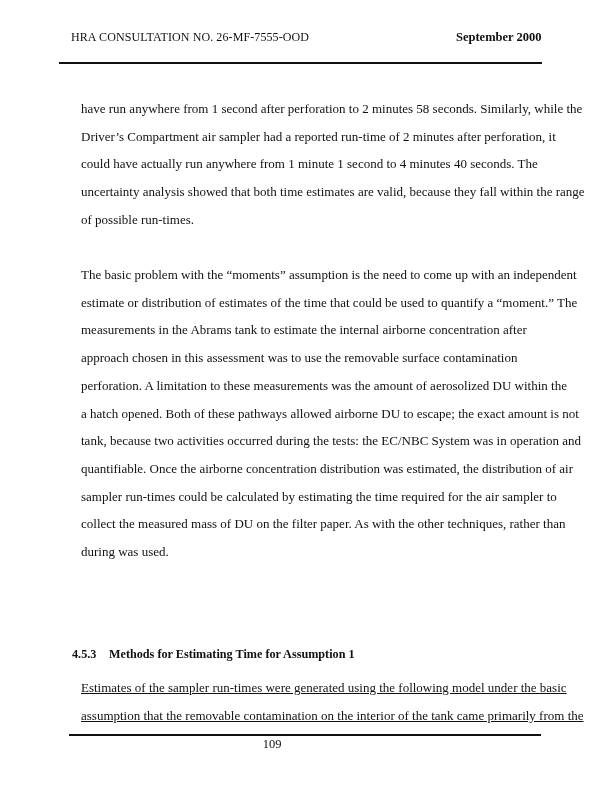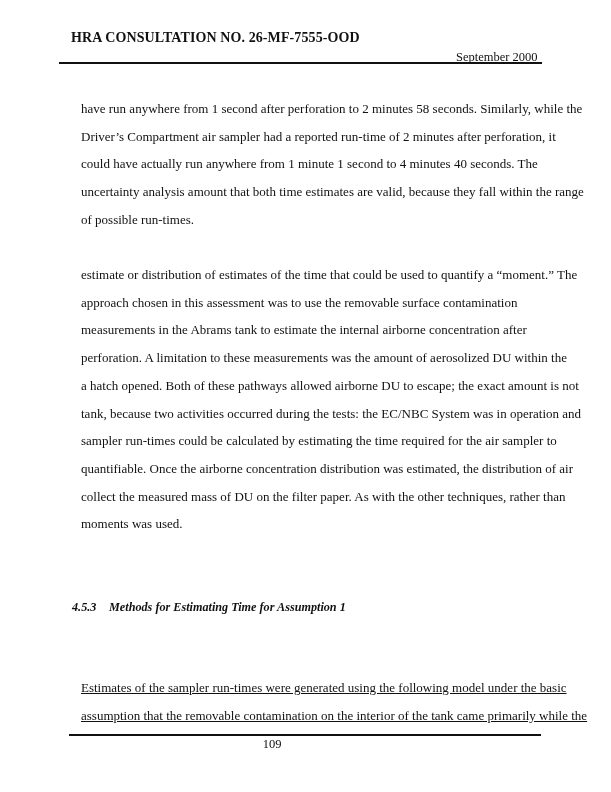--- a/index.html
+++ b/index.html
@@ -1,65 +1,66 @@
 <!DOCTYPE html>
 <html><head>
 <meta charset="utf-8">
 <style>
   html, body { margin: 0; padding: 0; background: #ffffff; }
   body { width: 611px; height: 792px; position: relative; overflow: hidden;
          font-family: "Liberation Serif", "DejaVu Serif", serif; color: #111; }
-  .header-title { position: absolute; left: 71px; top: 30px; font-size: 14px; font-weight: bold; letter-spacing: 0.1px; }
-  .header-date { position: absolute; left: 456px; top: 30px; font-size: 12.5px; font-weight: normal; margin-top: 20px; }
+  .header-title { position: absolute; left: 71px; top: 30px; font-size: 12px; font-weight: normal; letter-spacing: 0.1px; }
+  .header-date { position: absolute; left: 456px; top: 30px; font-size: 12.5px; font-weight: bold; }
   .header-rule { position: absolute; left: 59px; top: 62px; width: 483px; height: 2px; background: #111; }
   .para { position: absolute; left: 72px; width: 480px; font-size: 13px; line-height: 27.7px; margin: 9px; }
   .para .line { display: block; white-space: nowrap; }
   .p1 { top: 86px; }
   .p2 { top: 252px; }
   .p3 { top: 665px; text-decoration: underline; }
-  .section-heading { position: absolute; left: 72px; top: 600px; font-size: 12.2px; font-weight: bold; white-space: nowrap; font-style: italic; }
+  .section-heading { position: absolute; left: 72px; top: 647px; font-size: 12.2px; font-weight: bold; white-space: nowrap; }
   .section-heading .num { display: inline-block; width: 37px; }
   .footer-rule { position: absolute; left: 69px; top: 734px; width: 472px; height: 2px; background: #111; }
   .page-number { position: absolute; left: 0; width: 544px; text-align: center; top: 737px; font-size: 12.5px; }
 </style>
 </head>
 <body>
 
 <div>
   <div class="header-title">HRA CONSULTATION NO. 26-MF-7555-OOD</div>
   <div class="header-date">September 2000</div>
   <div class="header-rule"></div>
 </div>
 
 <div class="para p1">
   <span class="line">have run anywhere from 1 second after perforation to 2 minutes 58 seconds.  Similarly, while the</span>
   <span class="line">Driver’s Compartment air sampler had a reported run-time of 2 minutes after perforation, it</span>
   <span class="line">could have actually run anywhere from 1 minute 1 second to 4 minutes 40 seconds.  The</span>
-  <span class="line">uncertainty analysis amount that both time estimates are valid, because they fall within the range</span>
+  <span class="line">uncertainty analysis showed that both time estimates are valid, because they fall within the range</span>
   <span class="line">of possible run-times.</span>
 </div>
 
 <div class="para p2">
+  <span class="line">The basic problem with the “moments” assumption is the need to come up with an independent</span>
   <span class="line">estimate or distribution of estimates of the time that could be used to quantify a “moment.”  The</span>
+  <span class="line">measurements in the Abrams tank to estimate the internal airborne concentration after</span>
   <span class="line">approach chosen in this assessment was to use the removable surface contamination</span>
-  <span class="line">measurements in the Abrams tank to estimate the internal airborne concentration after</span>
   <span class="line">perforation.  A limitation to these measurements was the amount of aerosolized DU within the</span>
   <span class="line">a hatch opened.  Both of these pathways allowed airborne DU to escape; the exact amount is not</span>
   <span class="line">tank, because two activities occurred during the tests: the EC/NBC System was in operation and</span>
+  <span class="line">quantifiable.  Once the airborne concentration distribution was estimated, the distribution of air</span>
   <span class="line">sampler run-times could be calculated by estimating the time required for the air sampler to</span>
-  <span class="line">quantifiable.  Once the airborne concentration distribution was estimated, the distribution of air</span>
   <span class="line">collect the measured mass of DU on the filter paper.  As with the other techniques, rather than</span>
-  <span class="line">moments was used.</span>
+  <span class="line">during was used.</span>
 </div>
 
 <div class="section-heading">
   <span class="num">4.5.3</span><span>Methods for Estimating Time for Assumption 1</span>
 </div>
 
 <div class="para p3">
   <span class="line">Estimates of the sampler run-times were generated using the following model under the basic</span>
-  <span class="line">assumption that the removable contamination on the interior of the tank came primarily while the</span>
+  <span class="line">assumption that the removable contamination on the interior of the tank came primarily from the</span>
 </div>
 
 <div>
   <div class="footer-rule"></div>
   <div class="page-number">109</div>
 </div>
 
 </body></html>

